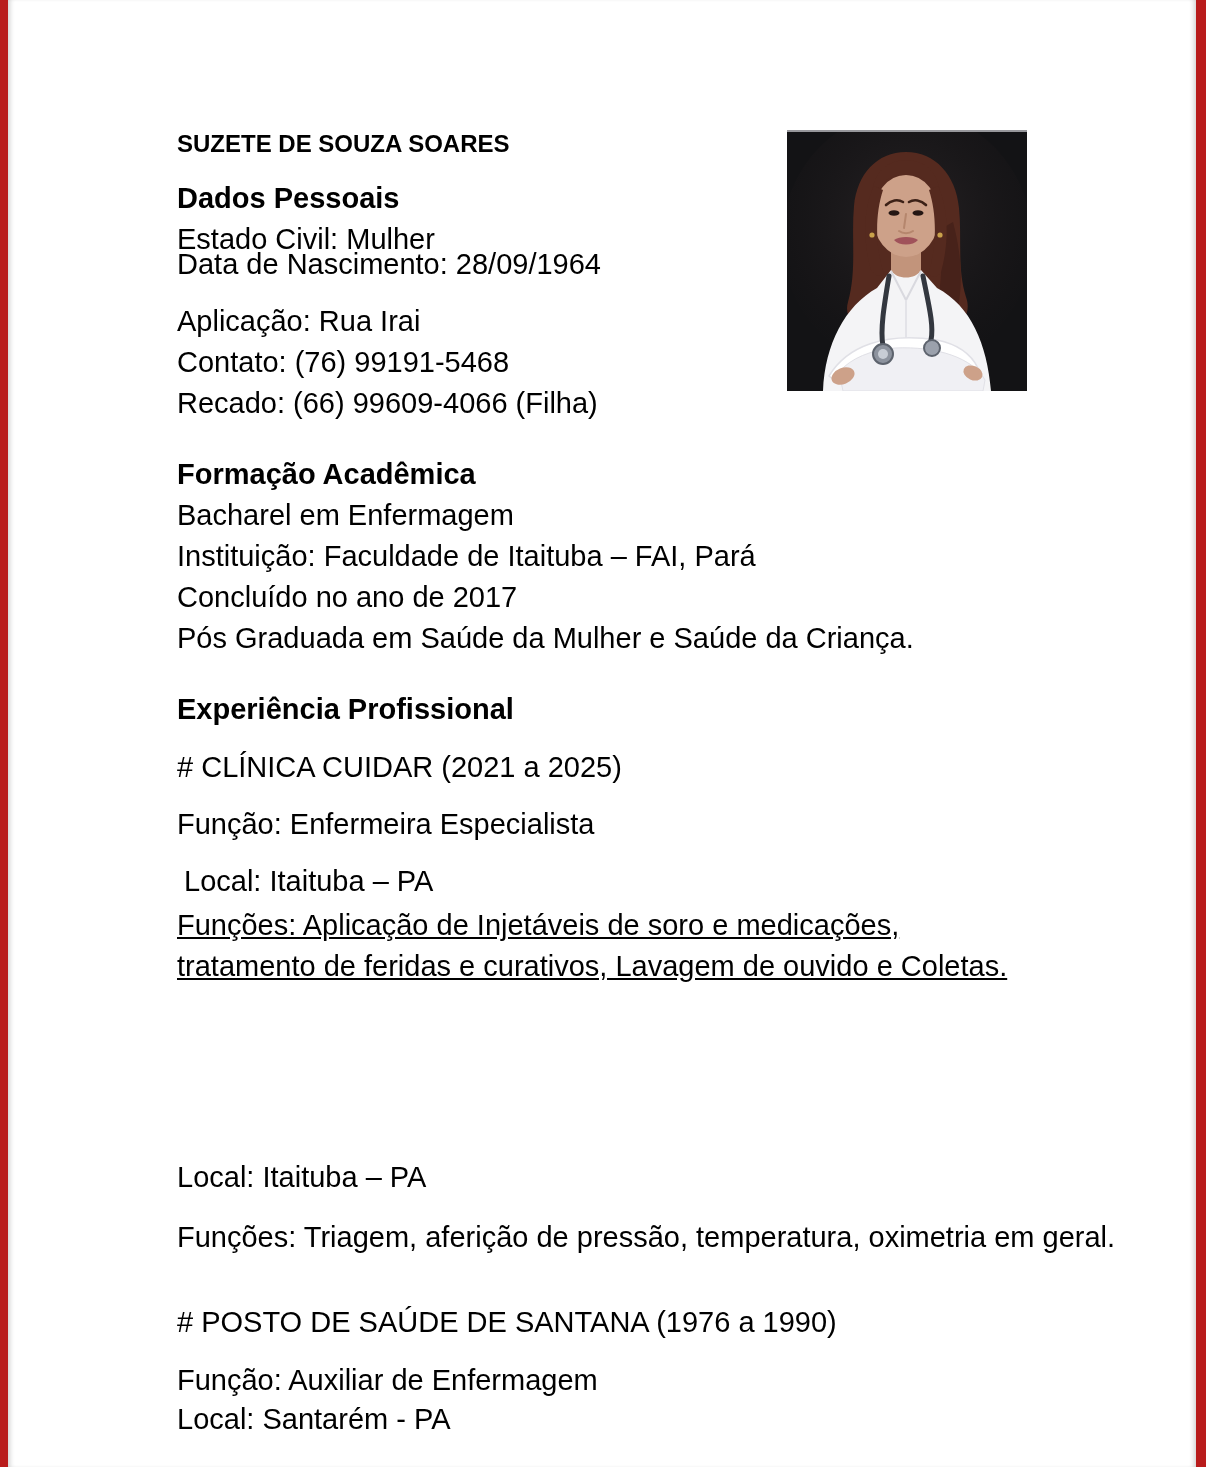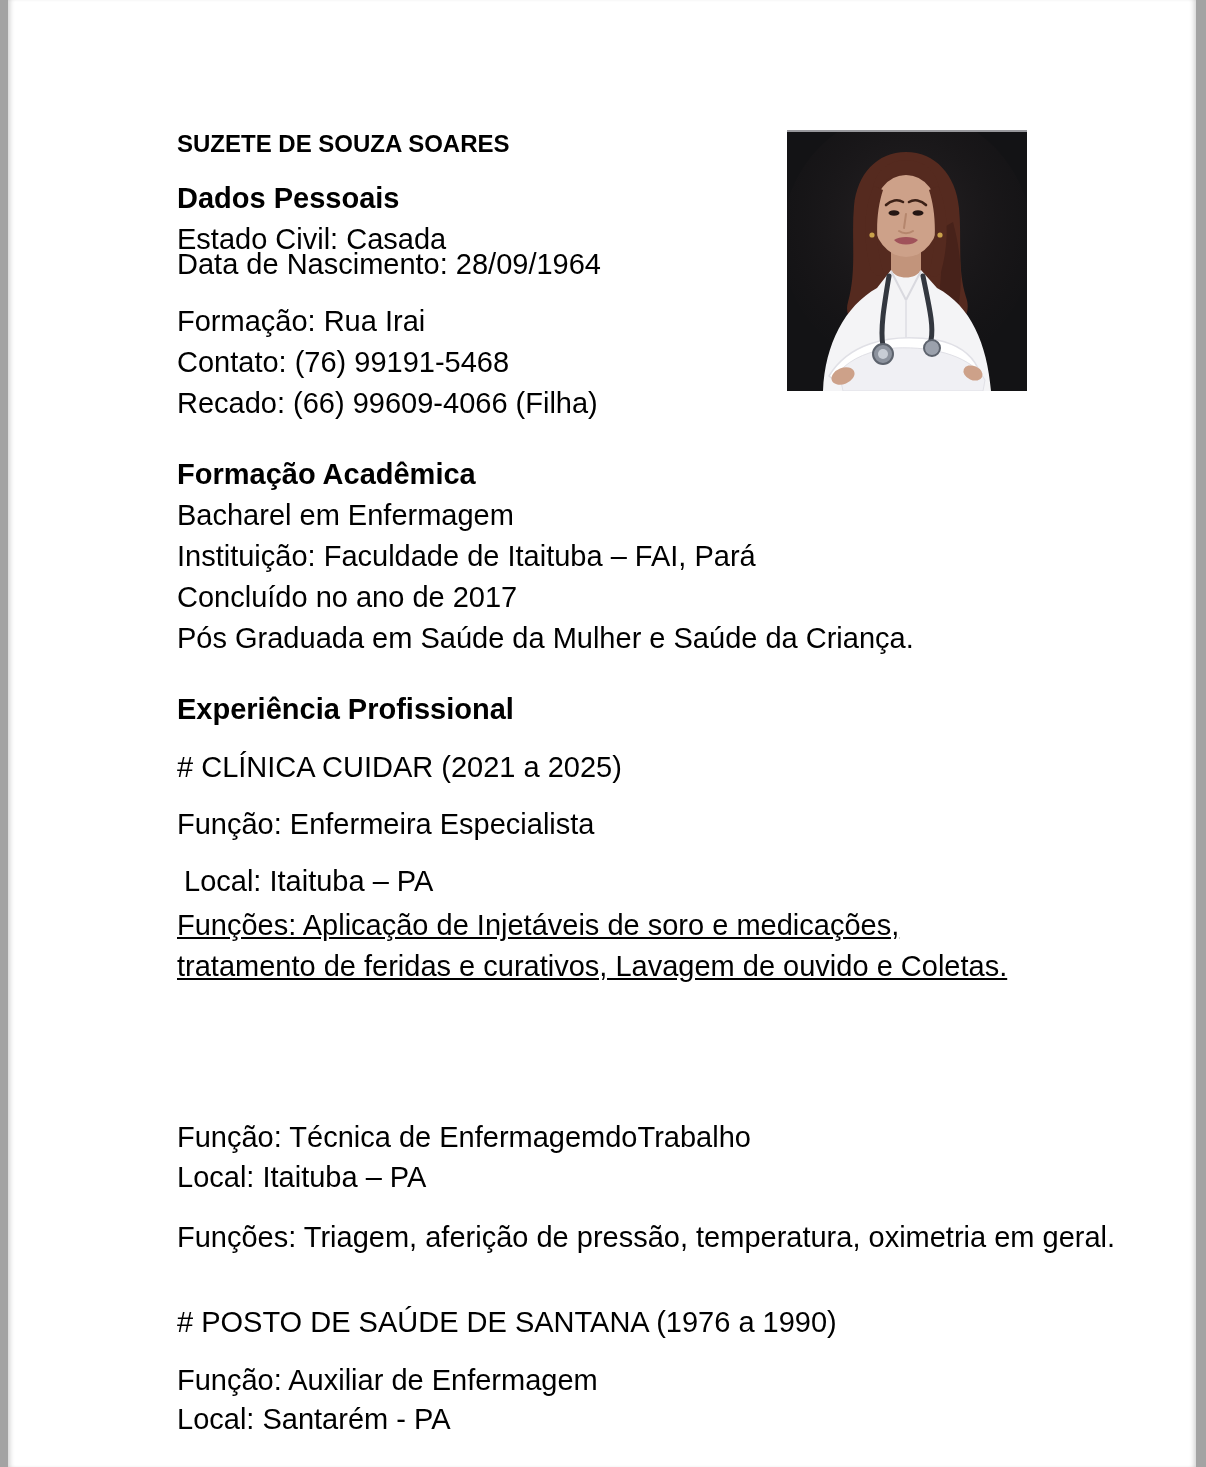--- a/index.html
+++ b/index.html
@@ -1,19 +1,19 @@
 <!DOCTYPE html>
 <html lang="pt-BR"><head>
 <meta charset="utf-8">
 <style>
   html,body{margin:0;padding:0;background:#1a1a1c;}
   .screen{
     position:relative;
     width:1206px;height:1467px;
-    background:#a3a3a3;
+    background:#b91c1c;
     overflow:hidden;
     font-family:"Liberation Sans","DejaVu Sans",sans-serif;
     color:#000;
   }
   .paper{
     position:absolute;
     left:8px;right:10px;top:0;bottom:0;
     background:#ffffff;
     box-shadow:inset 5px 0 5px -3px rgba(0,0,0,0.18), inset -5px 0 5px -3px rgba(0,0,0,0.18);
   }
@@ -41,40 +41,39 @@
 <body>
 
 <div class="screen">
   <div class="paper"></div>
 
   <div class="content">
 
     <div class="t b name" style="top:123px">SUZETE DE SOUZA SOARES</div>
 
     <div class="t b" style="top:178px">Dados Pessoais</div>
-    <div class="t" style="top:219px">Estado Civil: Casada</div>
+    <div class="t" style="top:219px">Estado Civil: Mulher</div>
     <div class="t" style="top:244px">Data de Nascimento: 28/09/1964</div>
-    <div class="t" style="top:301px">Formação: Rua Irai</div>
+    <div class="t" style="top:301px">Aplicação: Rua Irai</div>
     <div class="t" style="top:342px">Contato: (76) 99191-5468</div>
     <div class="t" style="top:383px">Recado: (66) 99609-4066 (Filha)</div>
 
     <div class="t" style="top:495px">Bacharel em Enfermagem</div>
     <div class="t b" style="top:454px">Formação Acadêmica</div>
     <div class="t" style="top:536px">Instituição: Faculdade de Itaituba – FAI, Pará</div>
     <div class="t" style="top:577px">Concluído no ano de 2017</div>
     <div class="t" style="top:618px">Pós Graduada em Saúde da Mulher e Saúde da Criança.</div>
 
     <div class="t b" style="top:689px">Experiência Profissional</div>
 
     <div class="t" style="top:747px"># CLÍNICA CUIDAR (2021 a 2025)</div>
     <div class="t" style="top:804px">Função: Enfermeira Especialista</div>
     <div class="t indent" style="top:861px">Local: Itaituba – PA</div>
     <div class="t wrap" style="top:905px">Funções: Aplicação de Injetáveis de soro e medicações, tratamento de feridas e curativos, Lavagem de ouvido e Coletas.</div>
 
-    <div class="t" style="top:1117px">Função: Técnica de EnfermagemdoTrabalho</div>
     <div class="t" style="top:1157px">Local: Itaituba – PA</div>
     <div class="t" style="top:1217px">Funções: Triagem, aferição de pressão, temperatura, oximetria em geral.</div>
 
     <div class="t" style="top:1302px"># POSTO DE SAÚDE DE SANTANA (1976 a 1990)</div>
     <div class="t" style="top:1360px">Função: Auxiliar de Enfermagem</div>
     <div class="t" style="top:1399px">Local: Santarém - PA</div>
 
     <svg class="portrait" viewBox="0 0 240 261" aria-hidden="true">
       <defs>
         <radialGradient id="glow" cx="50%" cy="42%" r="65%">

